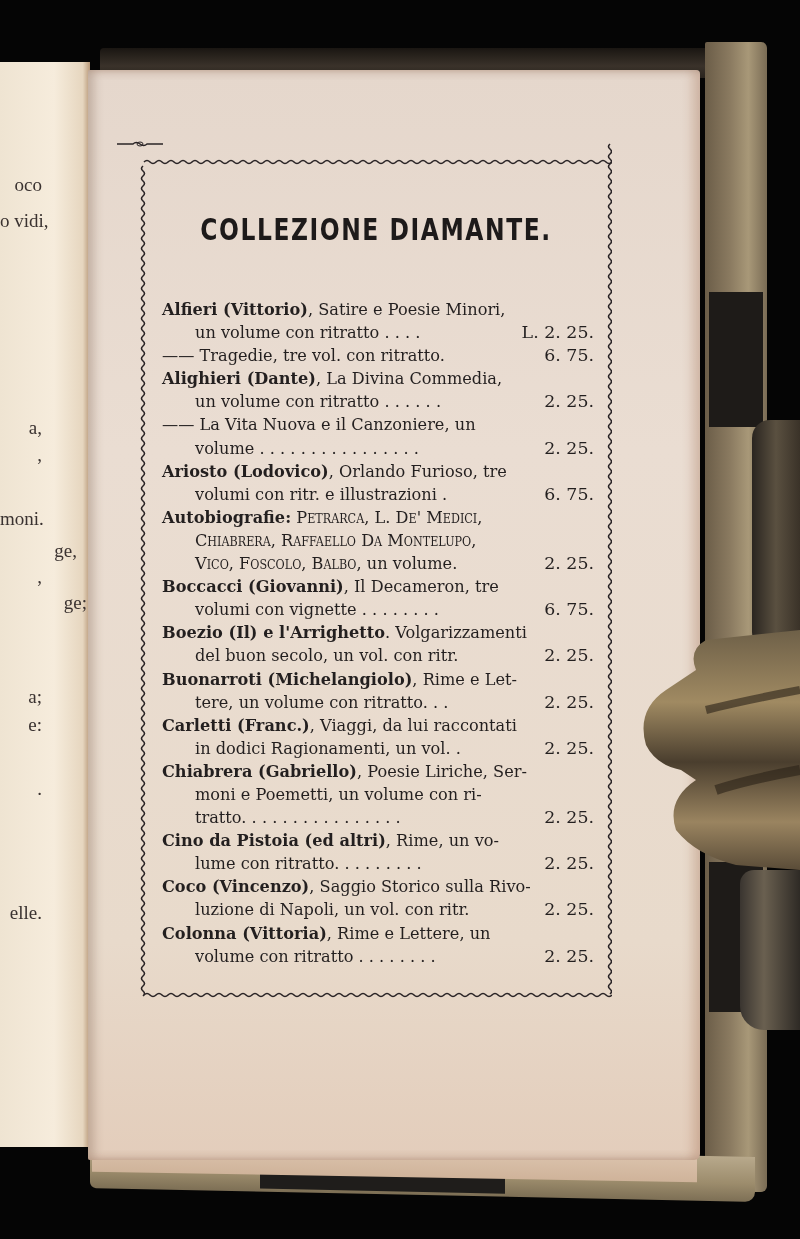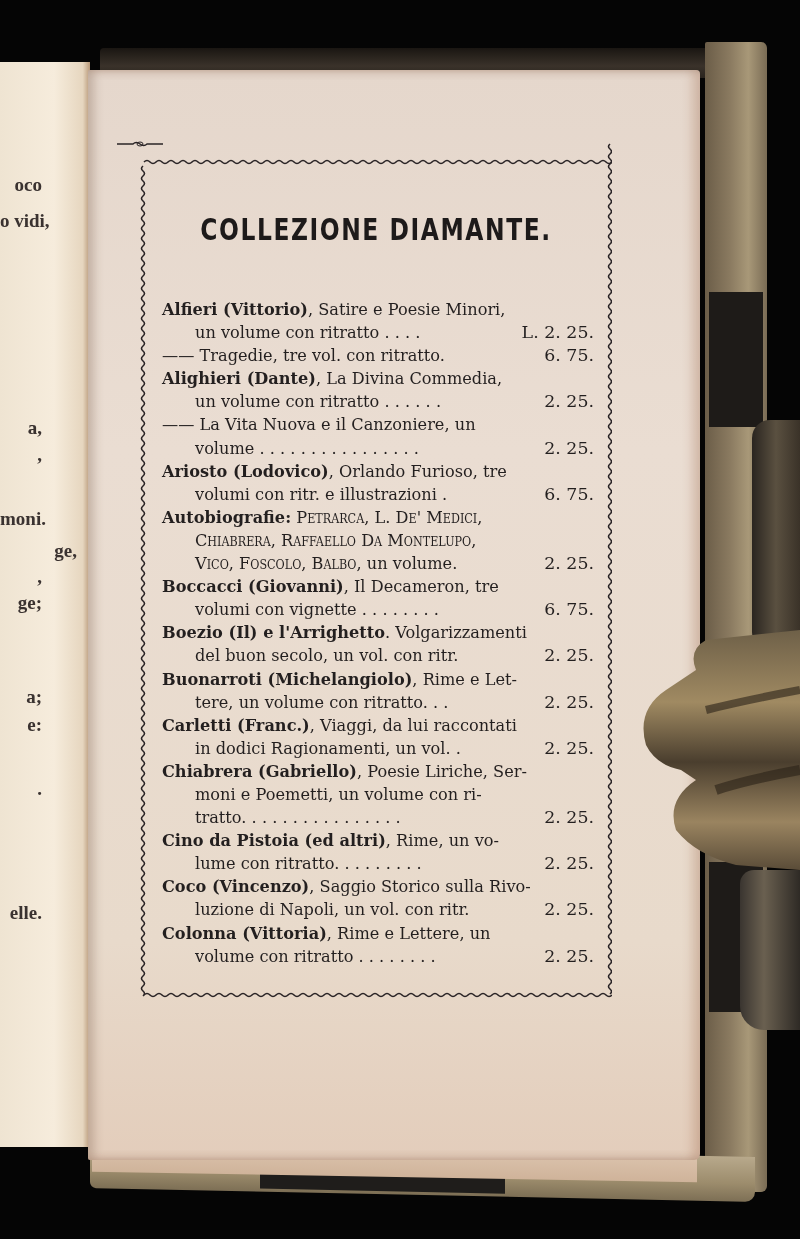--- a/index.html
+++ b/index.html
@@ -35,21 +35,20 @@
     }
     .cover-bottom .dark-band {
       position: absolute; left: 170px; top: 0; width: 245px; height: 42px; background: #1f1d1b;
     }
 
     
     .left-page {
       position: absolute; left: 0; top: 62px; width: 90px; height: 1085px;
       background: linear-gradient(90deg, #efe4d2 0%, #f6ecdc 60%, #e6d6bf 92%, #b89878 100%);
       border-radius: 0 0 0 0;
-      font-weight: bold;
     }
     .left-page .fragment {
       position: absolute; left: 0; font-size: 19px; color: #3a3230;
       white-space: nowrap; text-align: right; width: 42px; direction: rtl;
       font-family: "Liberation Serif", serif;
     }
 
     
     .page {
       position: absolute; left: 88px; top: 70px; width: 612px; height: 1090px;
@@ -127,21 +126,21 @@
   <div class="clasp-lower"></div>
 
   <div class="left-page" id="leftPage">
       <div class="fragment" style="top: 112px; direction: ltr;">oco</div>
       <div class="fragment" style="top: 148px; direction: ltr;">o vidi,</div>
       <div class="fragment" style="top: 355px; direction: ltr;">a,</div>
       <div class="fragment" style="top: 382px; direction: ltr;">,</div>
       <div class="fragment" style="top: 446px; direction: ltr;">moni.</div>
       <div class="fragment" style="top: 478px; direction: ltr; padding-left: 35px;">ge,</div>
       <div class="fragment" style="top: 504px; direction: ltr;">,</div>
-      <div class="fragment" style="top: 530px; direction: ltr;">ge;</div>
+      <div class="fragment" style="top: 530px; direction: ltr; margin-left: 45px;">ge;</div>
       <div class="fragment" style="top: 624px; direction: ltr;">a;</div>
       <div class="fragment" style="top: 652px; direction: ltr;">e:</div>
       <div class="fragment" style="top: 716px; direction: ltr;">.</div>
       <div class="fragment" style="top: 840px; direction: ltr;">elle.</div>
     </div>
 
   <div class="page-edge-bottom"></div>
 
   <div class="page"></div>
 

